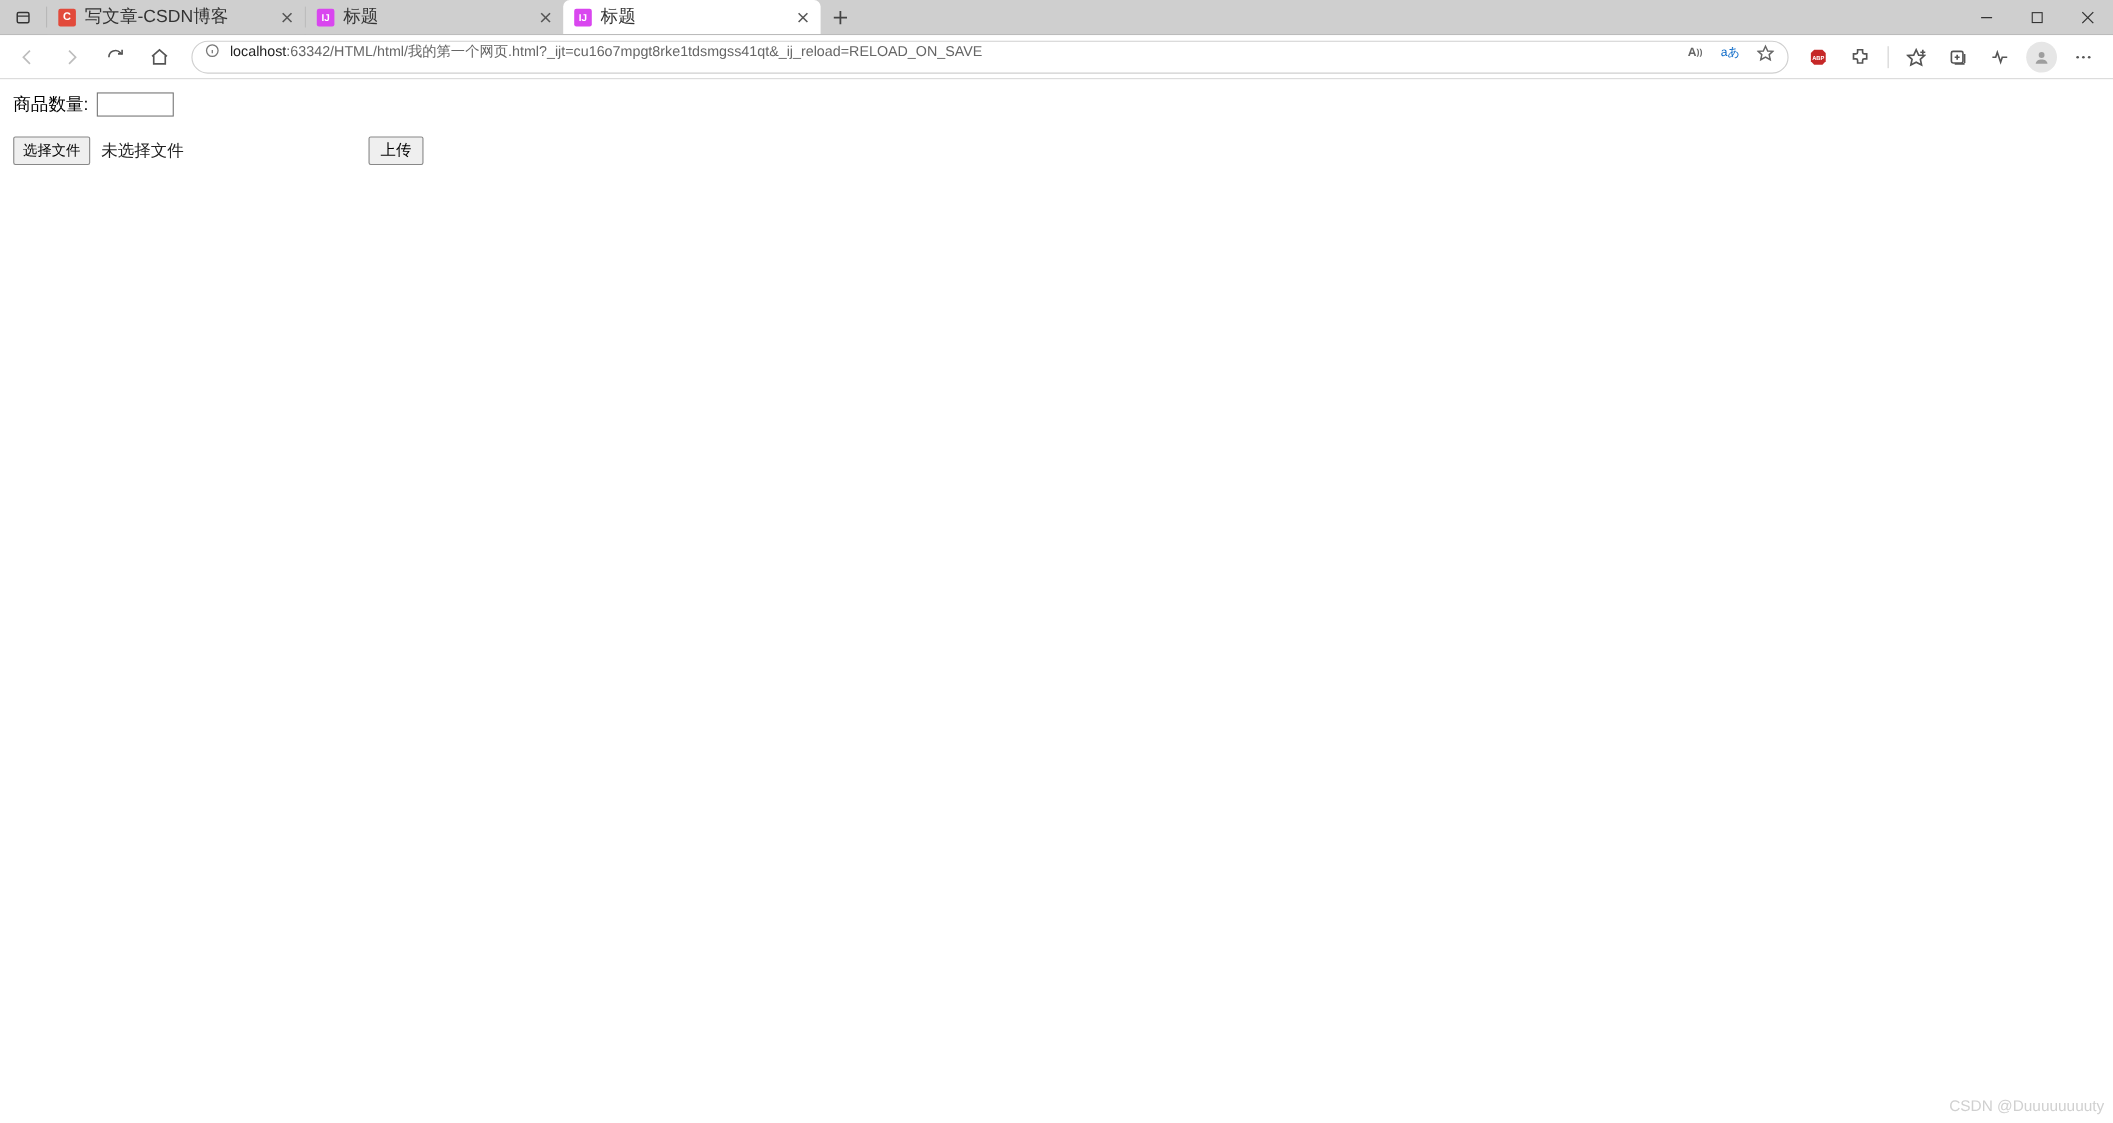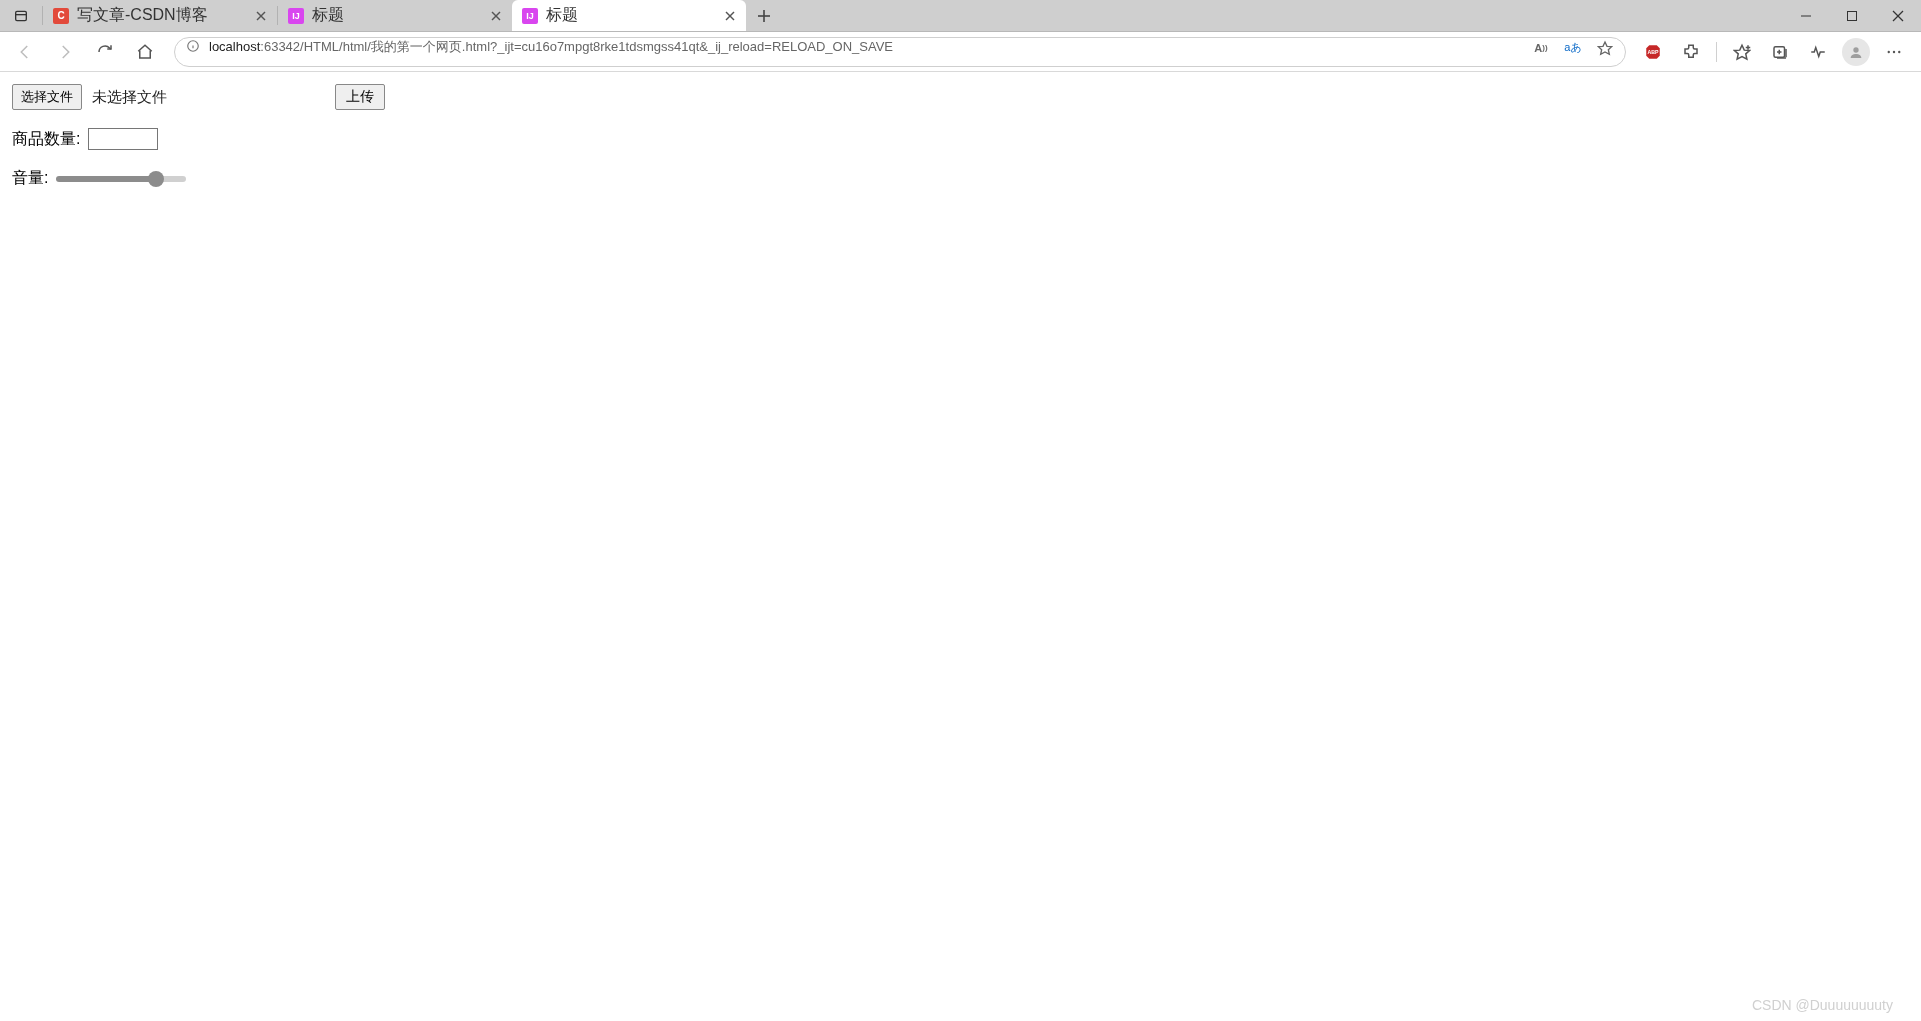--- a/index.html
+++ b/index.html
@@ -108,21 +108,21 @@
     input[type=range].vol::-moz-range-progress{
       height:6px;border-radius:3px;background:#8c8c8c;
     }
     input[type=range].vol::-webkit-slider-thumb{
       -webkit-appearance:none;width:16px;height:16px;border-radius:50%;background:#8c8c8c;margin-top:-5px;
     }
     input[type=range].vol::-moz-range-thumb{
       width:16px;height:16px;border-radius:50%;background:#8c8c8c;border:none;
     }
     .watermark{
-      position:absolute;right:28px;bottom:8px;color:#d0d0d0;font-size:14px;margin-top:17px;
+      position:absolute;right:8px;bottom:8px;color:#d0d0d0;font-size:14px;margin-top:17px;
     }
   </style>
 </head>
 <body>
 
 <div class="titlebar">
   <div class="tab-manager-btn">
     <svg viewBox="0 0 24 24" fill="none" stroke="currentColor" stroke-width="2">
         <rect x="4" y="5" width="16" height="14" rx="2"></rect>
         <line x1="4" y1="10" x2="20" y2="10"></line>
@@ -286,29 +286,25 @@
           <circle cx="5" cy="12" r="1.6"></circle>
           <circle cx="12" cy="12" r="1.6"></circle>
           <circle cx="19" cy="12" r="1.6"></circle>
         </svg>
       </div>
   </div>
 </div>
 
 <div class="page">
   <div class="row">
+    <span class="label">商品数量:</span>
+    <input type="text" class="num-input" value="" style="">
+  </div>
+
+  <div class="row">
     <button class="file-btn">选择文件</button>
     <span class="file-status">未选择文件</span>
     <button class="upload-btn">上传</button>
   </div>
 
-  <div class="row">
-    <span class="label">商品数量:</span>
-    <input type="text" class="num-input" value="" style="">
-  </div>
-
-  <div class="row">
-    <span class="label">音量:</span>
-    <input type="range" class="vol" min="0" max="100" value="80" style="">
-  </div>
 </div>
 
 <div class="watermark">CSDN @Duuuuuuuuty</div>
 
 </body></html>

